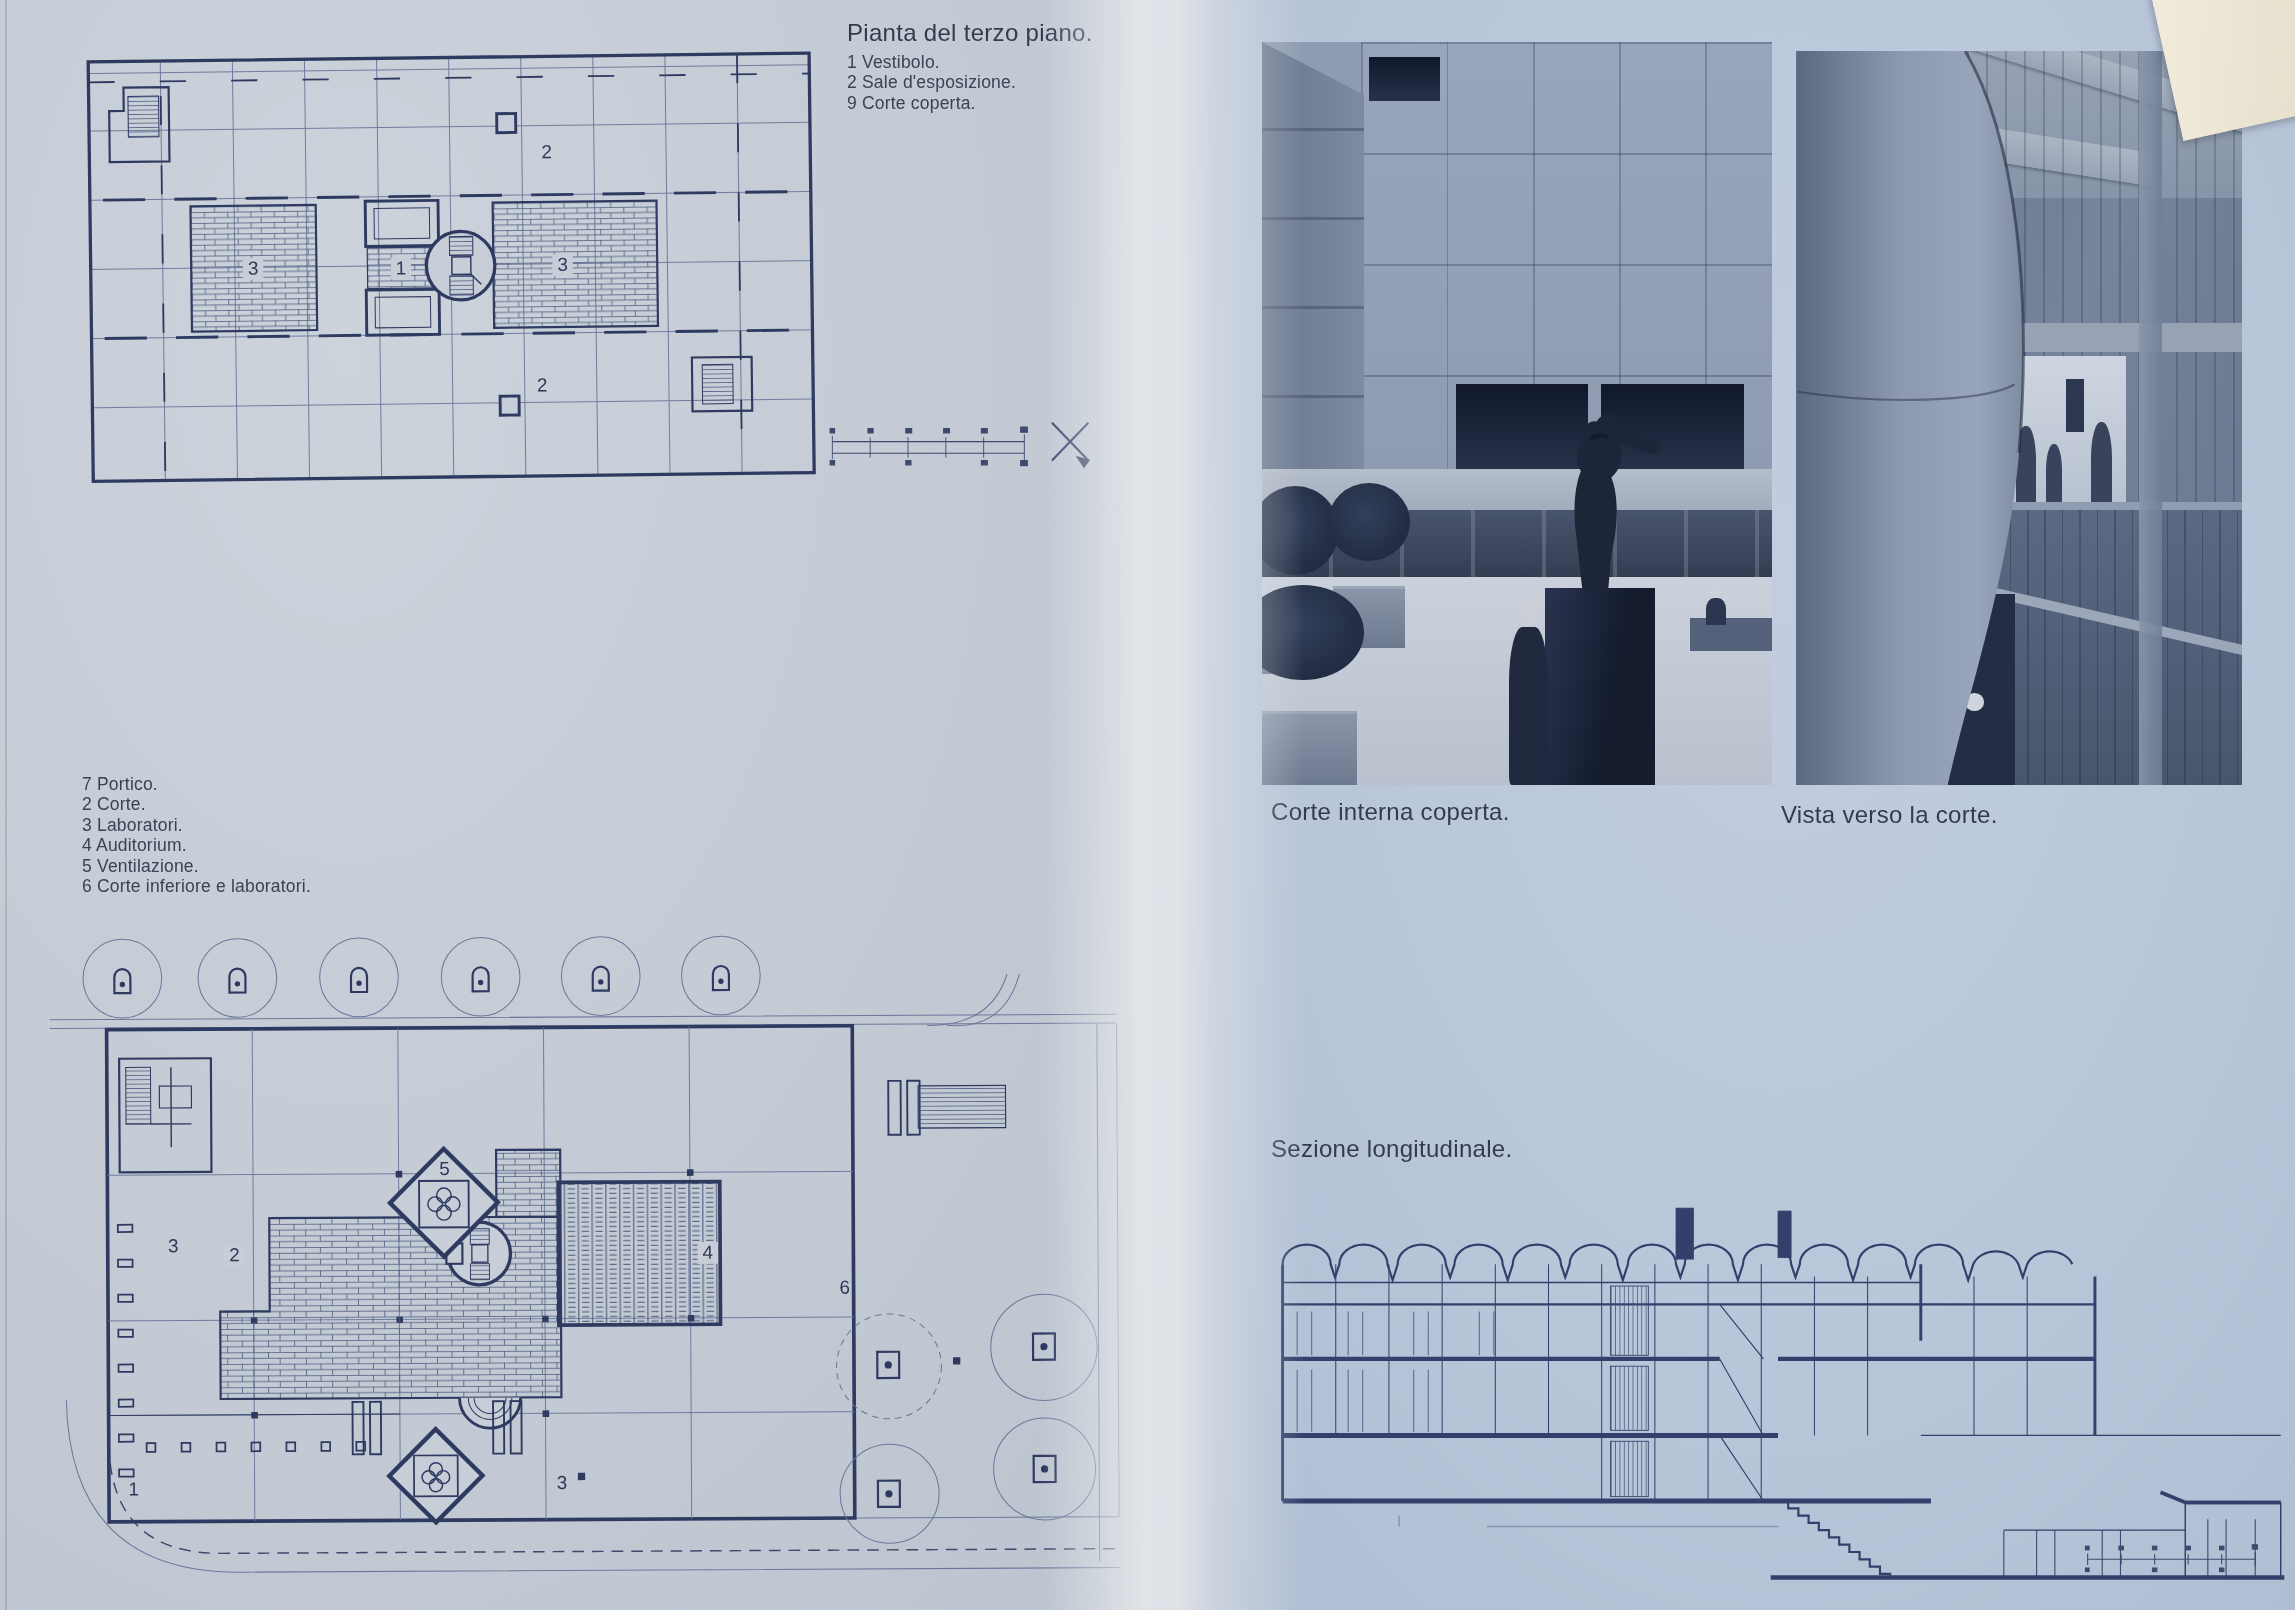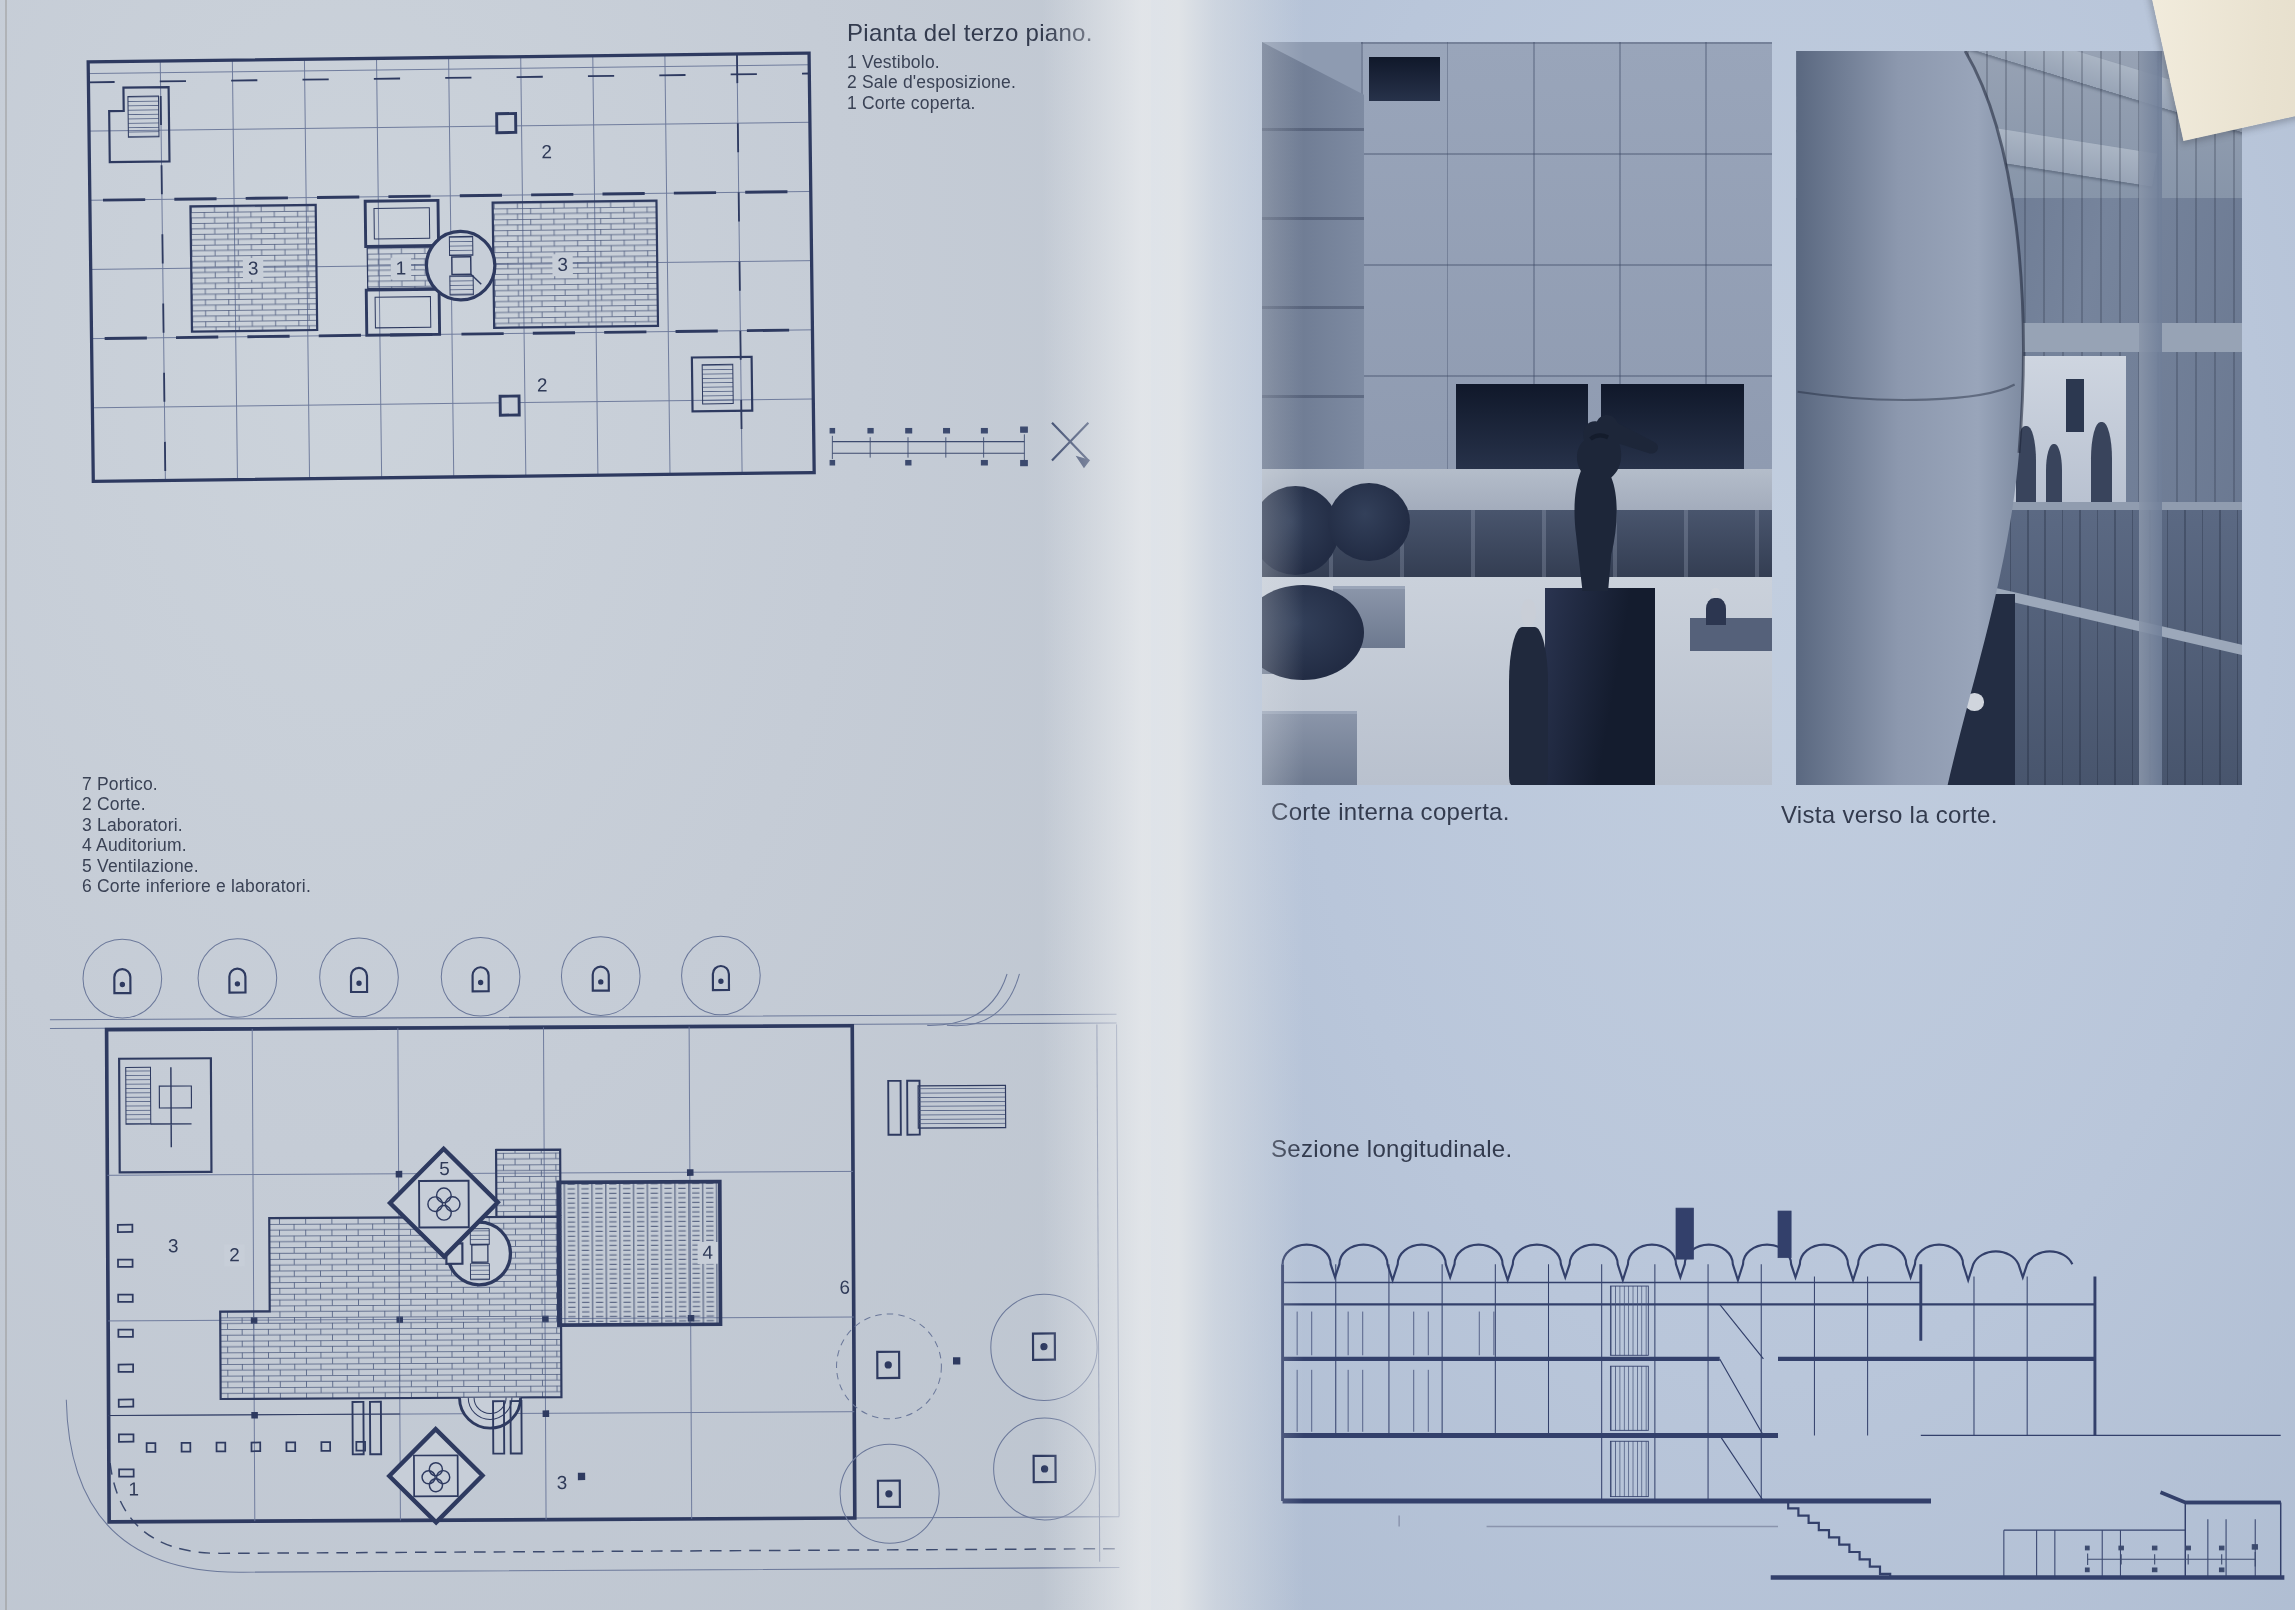--- a/index.html
+++ b/index.html
@@ -179,21 +179,21 @@
       <g stroke="#3c4a6e" stroke-width="3" fill="#3c4a6e">
         <path d="M316 12 L366 64 M366 12 L316 64" fill="none"></path>
         <path d="M366 64 l-14 -4 8 12 z"></path>
       </g>
     </svg>
 
     <div class="caption-title" style="left:847px;top:19px;">Pianta del terzo piano.</div>
     <div class="legend" style="left:847px;top:52px;">
       <div>1 Vestibolo.</div>
       <div>2 Sale d'esposizione.</div>
-      <div>1 Corte coperta.</div>
+      <div>9 Corte coperta.</div>
     </div>
 
     <div class="legend" style="left:82px;top:774px;">
       <div>7 Portico.</div>
       <div>2 Corte.</div>
       <div>3 Laboratori.</div>
       <div>4 Auditorium.</div>
       <div>5 Ventilazione.</div>
       <div>6 Corte inferiore e laboratori.</div>
     </div>

